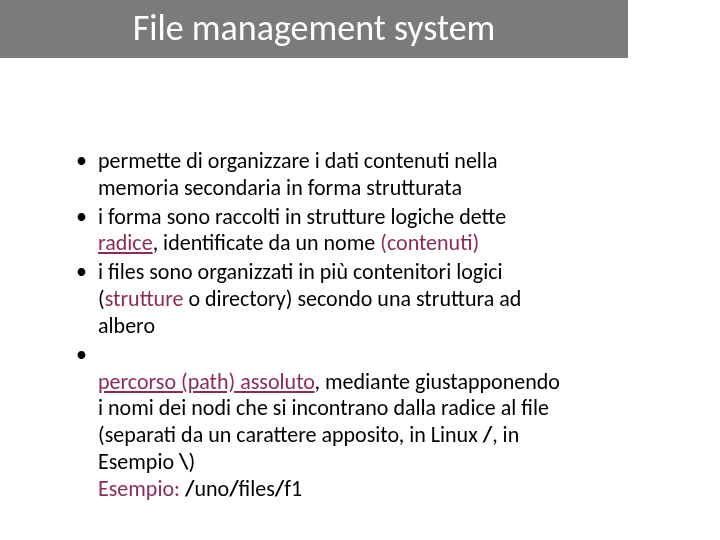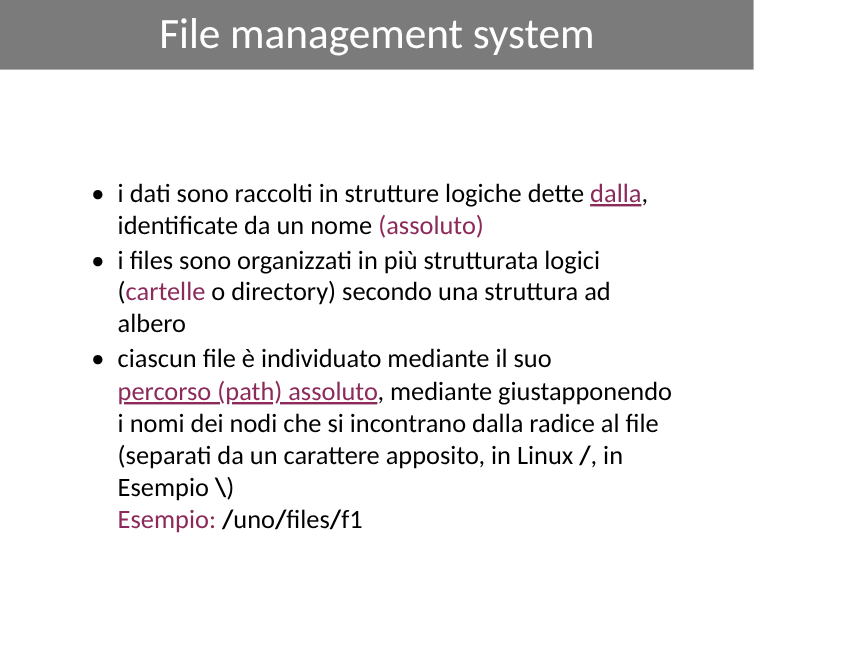--- a/index.html
+++ b/index.html
@@ -47,31 +47,34 @@
 <body>
 
 <div class="slide">
   <div class="title-bar">
     <h1>File management system</h1>
   </div>
 
   <div class="content">
     <ul>
 
-
       <li>
-        <span>i dati sono raccolti in strutture logiche dette </span><span class="accent u">dalla</span><span>, identificate da un nome </span><span class="accent">(assoluto)</span>
+        <span>permette di organizzare i dati contenuti nella memoria secondaria in forma strutturata</span>
       </li>
 
       <li>
-        <span>i files sono organizzati in più strutturata logici (</span><span class="accent">cartelle</span><span> o directory) secondo una struttura ad albero</span>
+        <span>i forma sono raccolti in strutture logiche dette </span><span class="accent u">radice</span><span>, identificate da un nome </span><span class="accent">(contenuti)</span>
       </li>
 
       <li>
-        <span>ciascun file è individuato mediante il suo </span><br>
+        <span>i files sono organizzati in più contenitori logici (</span><span class="accent">strutture</span><span> o directory) secondo una struttura ad albero</span>
+      </li>
+
+      <li>
+        <br>
         <span class="accent u">percorso (path) assoluto</span><span>, mediante giustapponendo i nomi dei nodi che si incontrano dalla radice al file (separati da un carattere apposito, in Linux </span><span class="b">/</span><span>, in Esempio </span><span class="b">\</span><span>)</span><br>
         <span class="accent">Esempio:</span>
         <span class="b">/</span><span>uno</span><span class="b">/</span><span>files</span><span class="b">/</span><span>f1</span>
       </li>
 
     </ul>
   </div>
 </div>
 
 </body></html>

